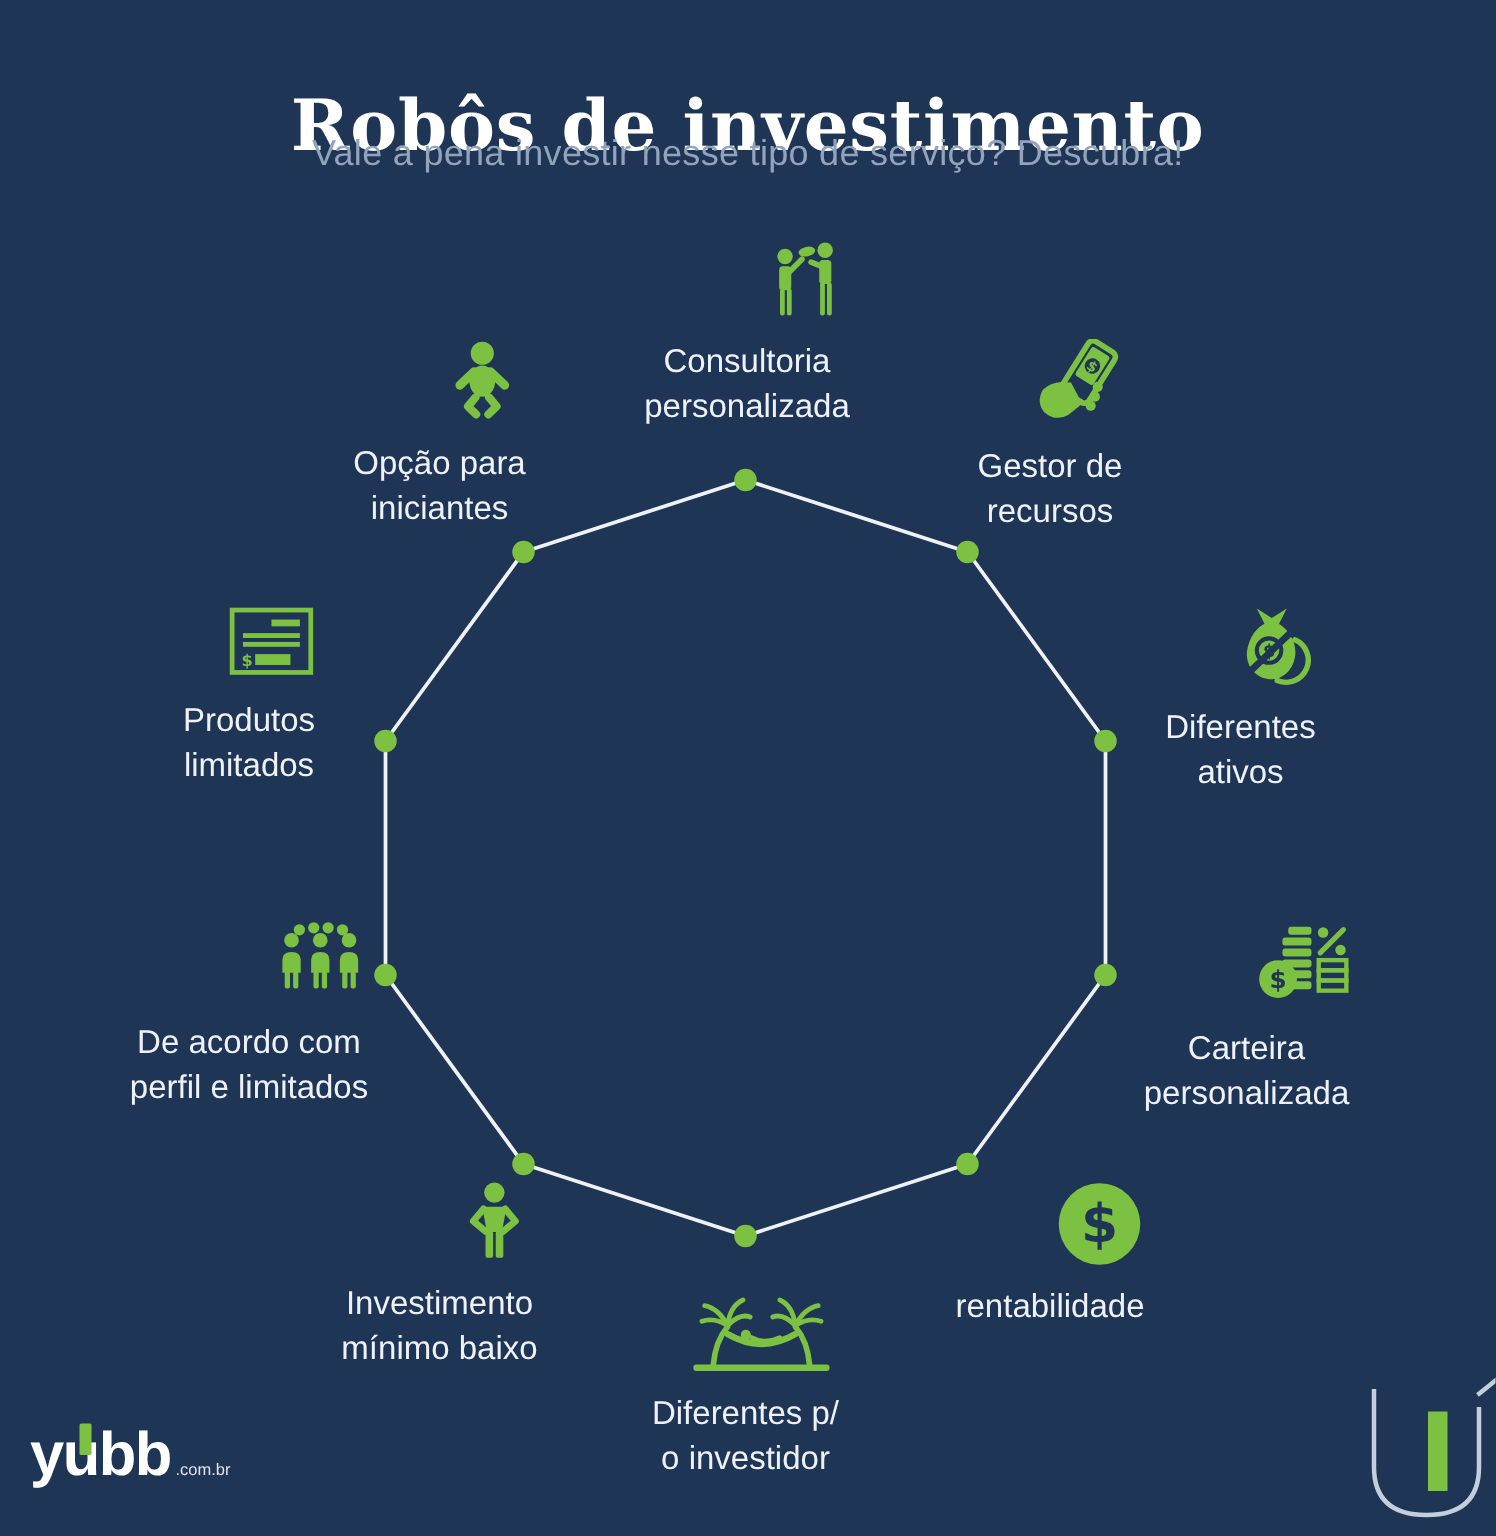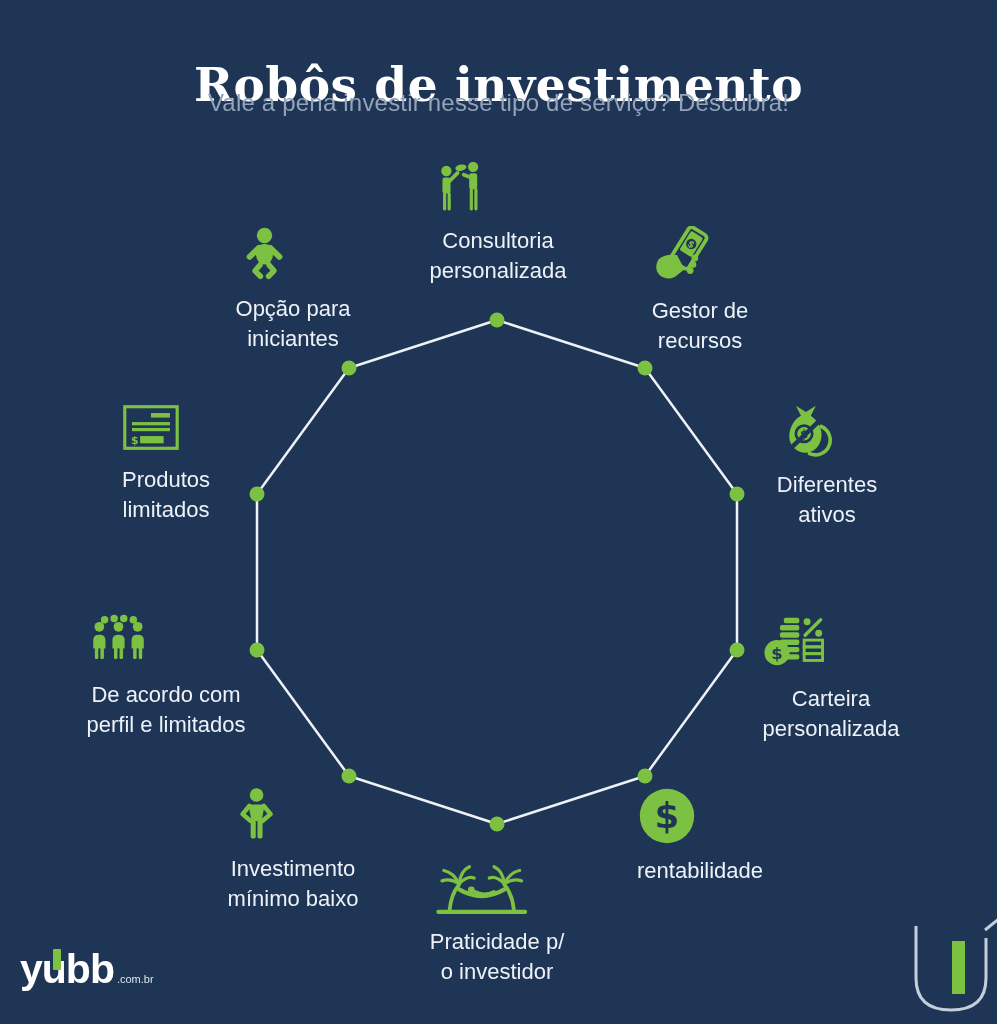--- a/index.html
+++ b/index.html
@@ -13,21 +13,21 @@
     font-family:"DejaVu Serif",serif;font-weight:700;font-size:47px;
     color:#ffffff;letter-spacing:0.5px;
   }
   .subtitle{
     position:absolute;top:89px;left:0;width:100%;text-align:center;
     font-size:24px;color:#93a3bb;letter-spacing:0.2px;
   }
   svg.decagon{position:absolute;left:0;top:0;}
   .item{
     position:absolute;transform:translateX(-50%);
-    display:flex;flex-direction:column;align-items:flex-start;
+    display:flex;flex-direction:column;align-items:flex-end;
   }
   .item .label{
     margin-top:10px;font-size:22px;line-height:30px;color:#eef2f8;
     text-align:center;white-space:nowrap;
   }
   .item .label.mt14{margin-top:14px;}
   .it0{left:498px;top:156px;}
   .it1{left:700px;top:226px;}
   .it2{left:827px;top:402px;}
   .it3{left:831px;top:612px;}
@@ -177,21 +177,21 @@
       <path d="M79 27 Q88 21 97 24" stroke-width="3.4"></path>
       <path d="M79 27 Q85 15 95 13" stroke-width="3.4"></path>
       <path d="M79 27 Q77 13 68 9" stroke-width="3.4"></path>
       <path d="M79 27 Q70 18 63 21" stroke-width="3.4"></path>
       <path d="M31 33 Q55 47 79 33" stroke-width="4.5"></path>
       <path d="M48 35.5 Q57 40.5 68 35.5" stroke-width="3.4"></path>
     </g>
     <circle cx="44" cy="33.5" r="3.6" fill="#7cc142"></circle>
   </svg>
   <div class="label">
-    <div>Praticidade p/</div>
+    <div>Diferentes p/</div>
       <div>o investidor</div>
   </div>
 </div>
 
 <div class="item it6">
   <svg width="58" height="58" viewBox="0 0 64 64">
     <g fill="#7cc142">
       <circle cx="32" cy="10" r="7.5"></circle>
       <path d="M23 20.5 H41 L37.5 39 H26.5 Z"></path>
       <rect x="25.5" y="38" width="5.6" height="20" rx="2"></rect>

